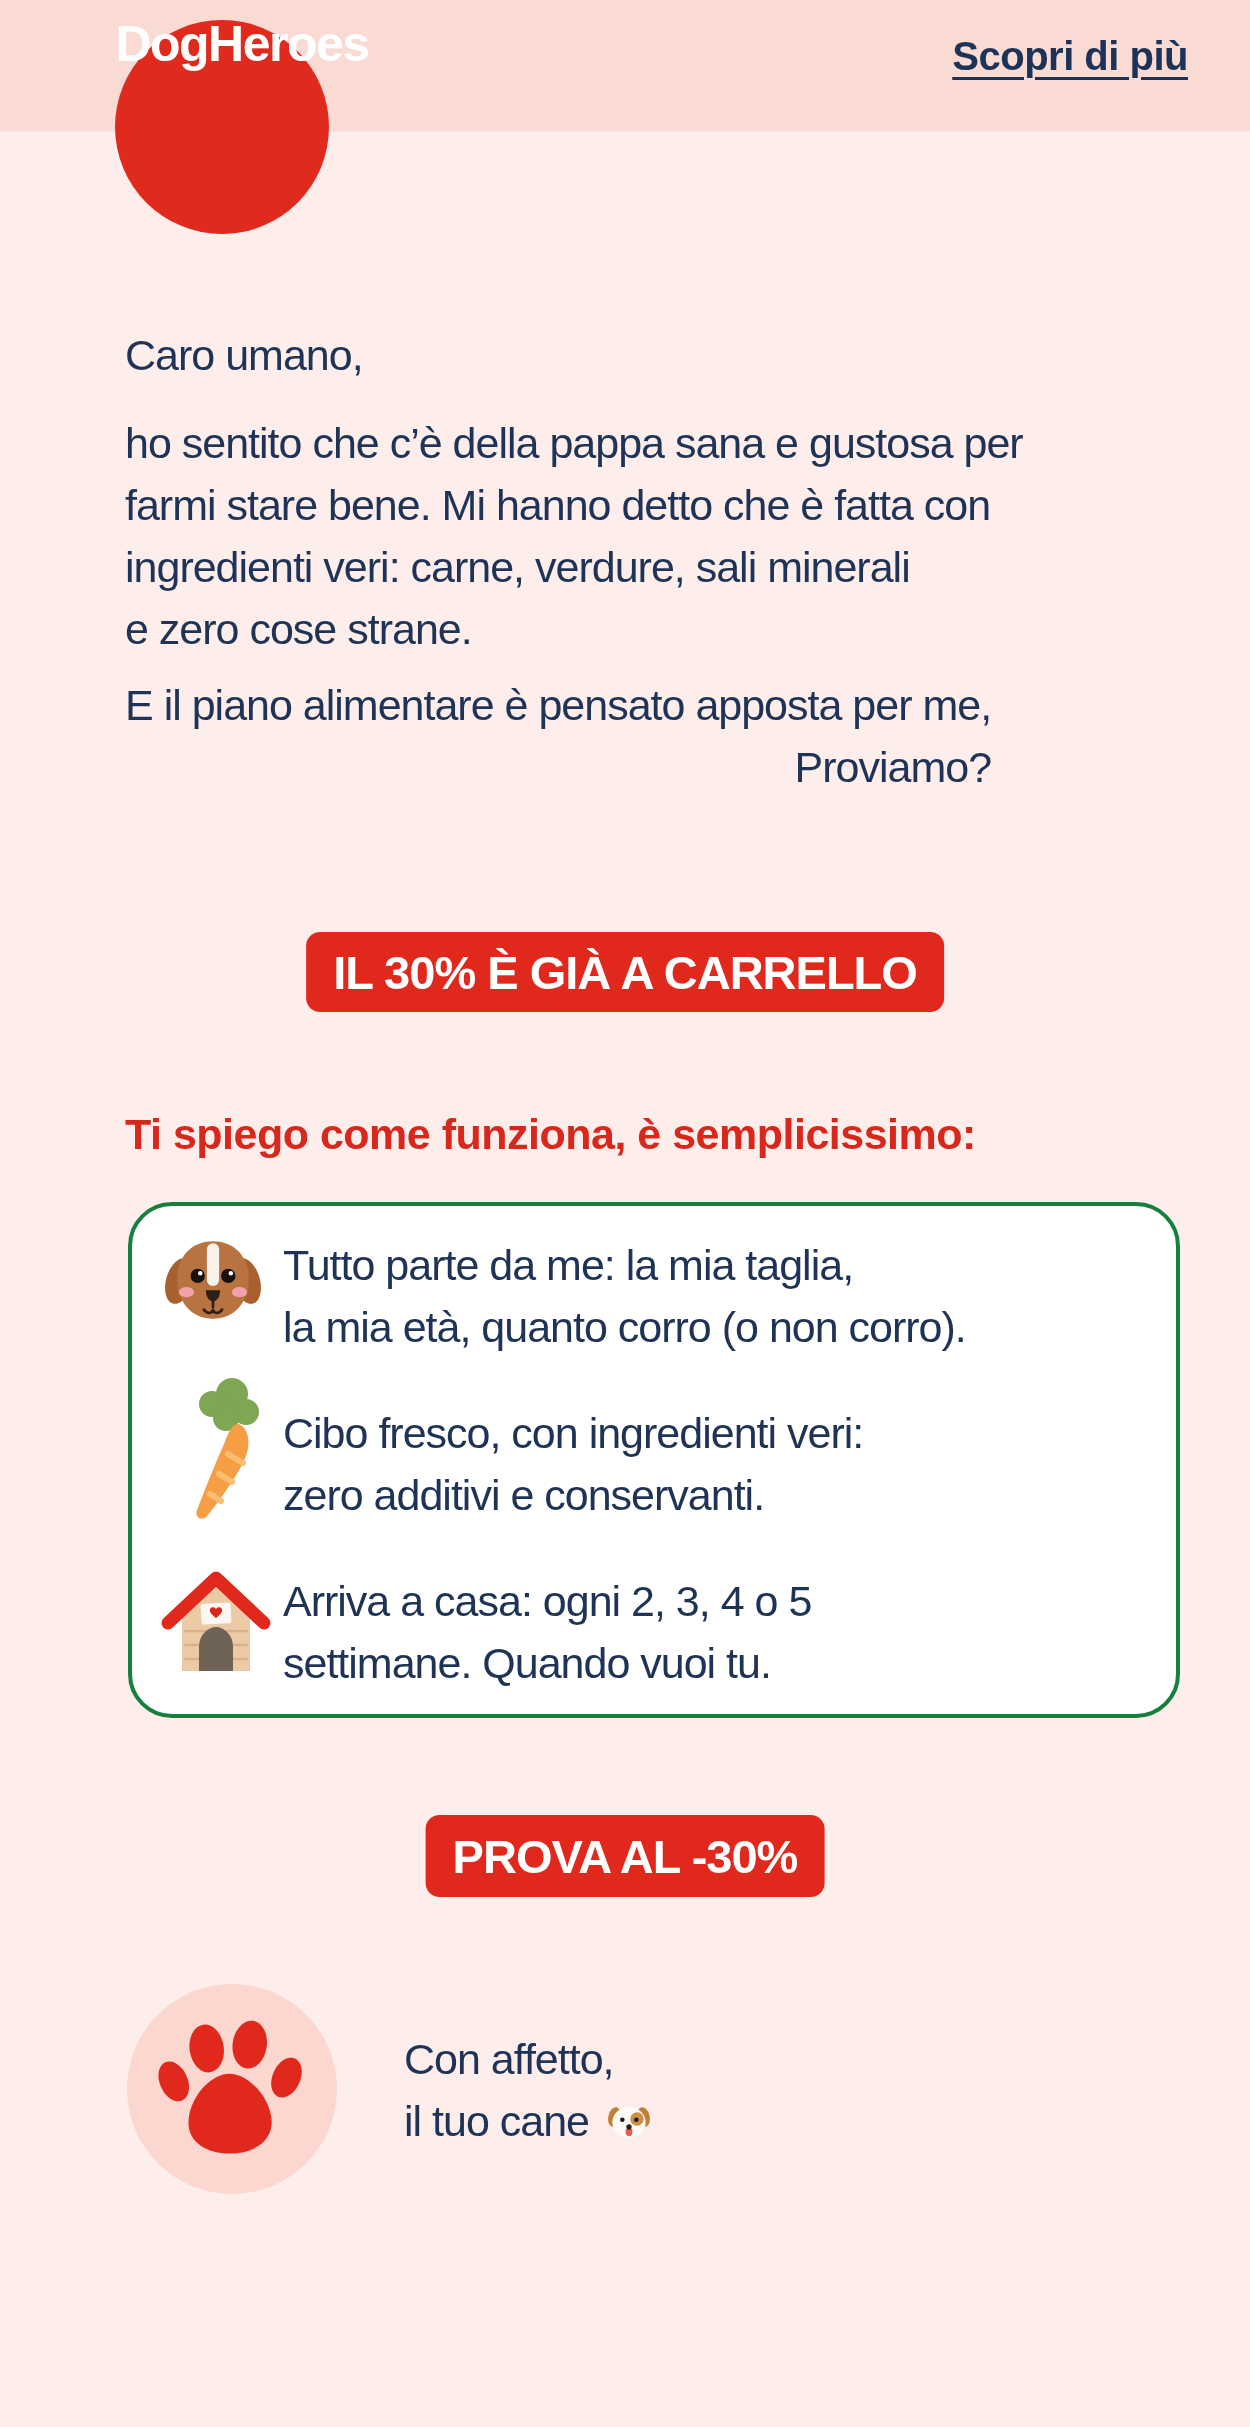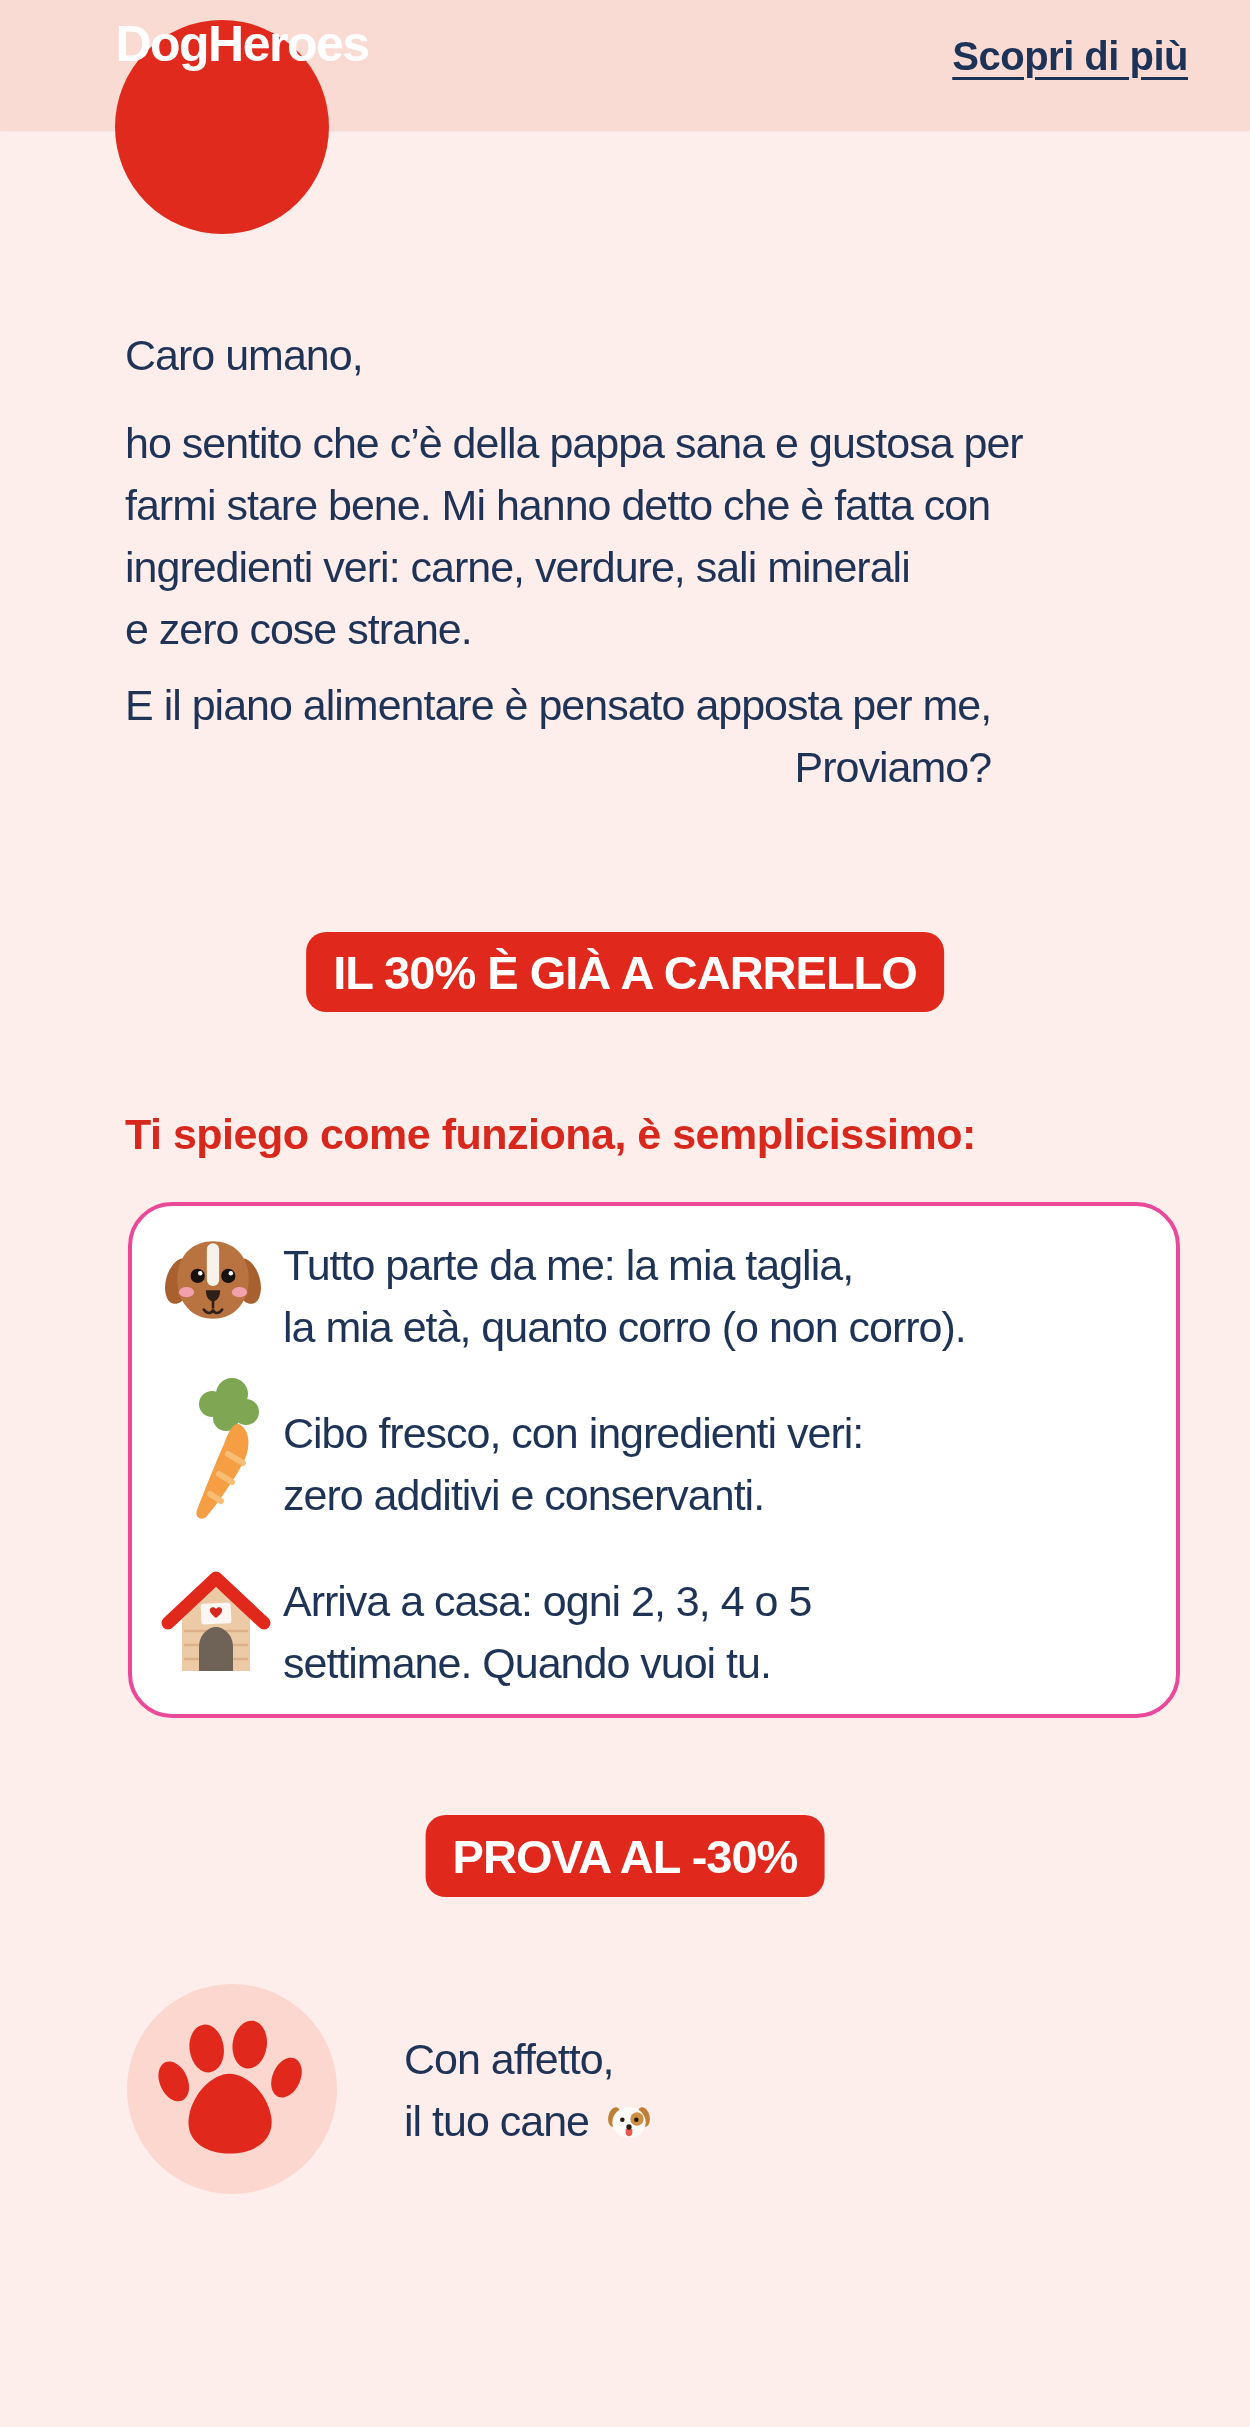--- a/index.html
+++ b/index.html
@@ -67,21 +67,21 @@
   .p2 { top: 412px; }
   .p3 { top: 674px; text-align: right; }
   
   .cta {
     position: absolute;
     left: 50%;
     transform: translateX(-50%);
     height: 80px;
     background: #e0281c;
     border: none;
-    border-radius: 20px;
+    border-radius: 14px;
     color: #ffffff;
     font-family: "Liberation Sans", sans-serif;
     font-size: 47px;
     font-weight: bold;
     letter-spacing: -1px;
     padding: 0 27px;
     display: flex;
     align-items: center;
     white-space: nowrap;
     cursor: pointer;
@@ -96,21 +96,21 @@
     font-size: 43px;
     font-weight: bold;
     letter-spacing: -0.5px;
     white-space: nowrap;
   }
   .card {
     position: absolute;
     left: 128px; top: 1202px;
     width: 1052px; height: 516px;
     background: #ffffff;
-    border: 4px solid #ec4899;
+    border: 4px solid #15803d;
     border-radius: 44px;
   }
   .card .item-icon { position: absolute; }
   .icon-dog     { left: 30px;  top: 24px;  width: 102px; height: 102px; }
   .icon-carrot  { left: 50px;  top: 164px; width: 84px;  height: 158px; }
   .icon-house   { left: 26px;  top: 348px; width: 116px; height: 132px; }
   .item-text {
     position: absolute;
     left: 151px;
     color: #1e3355;

